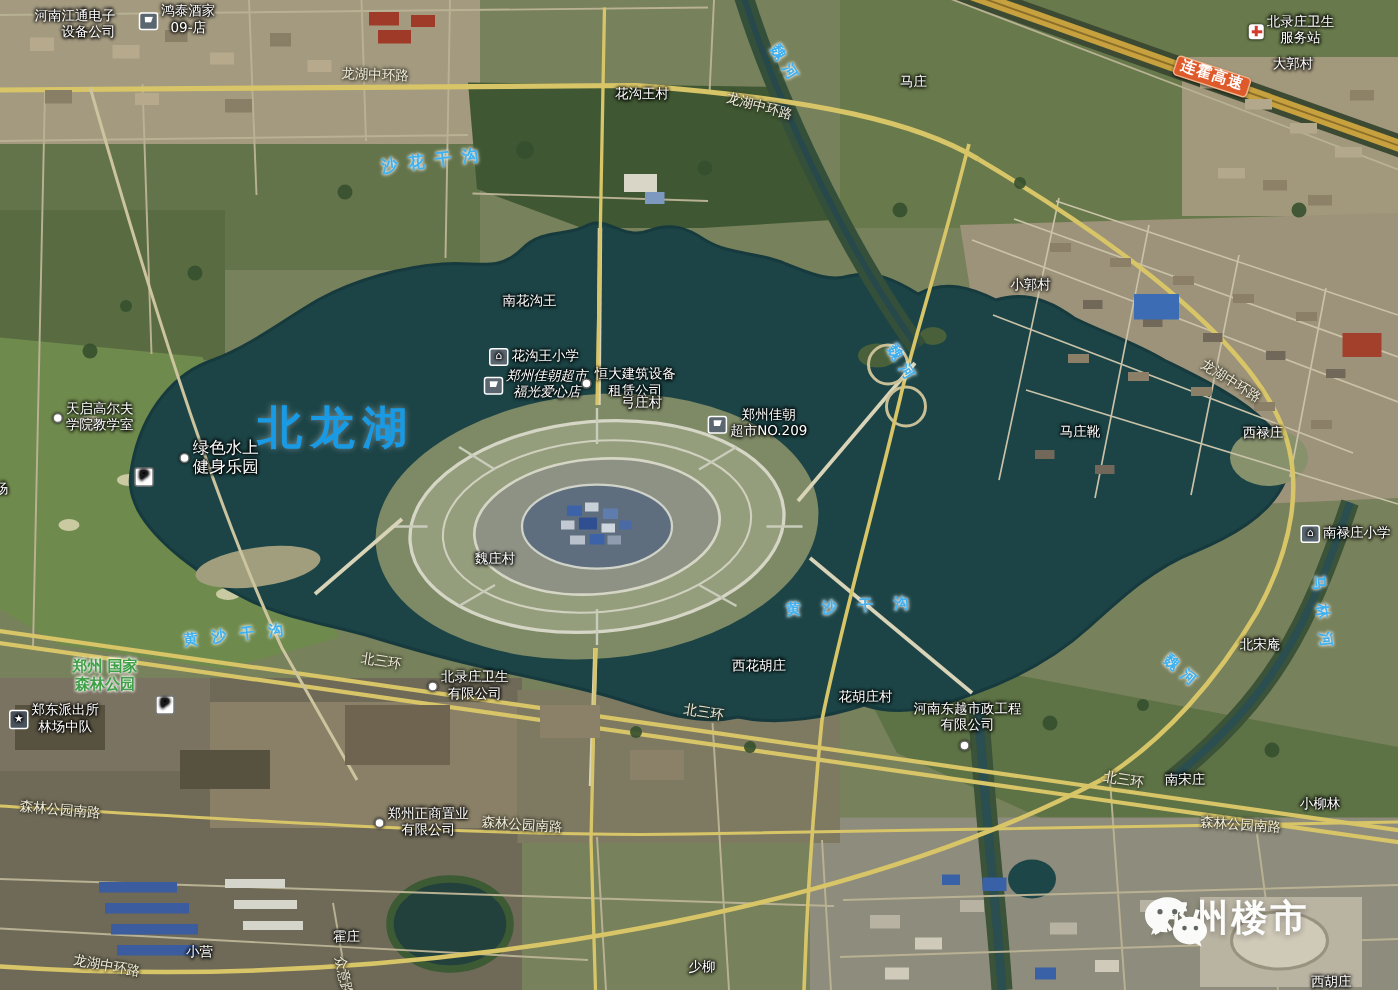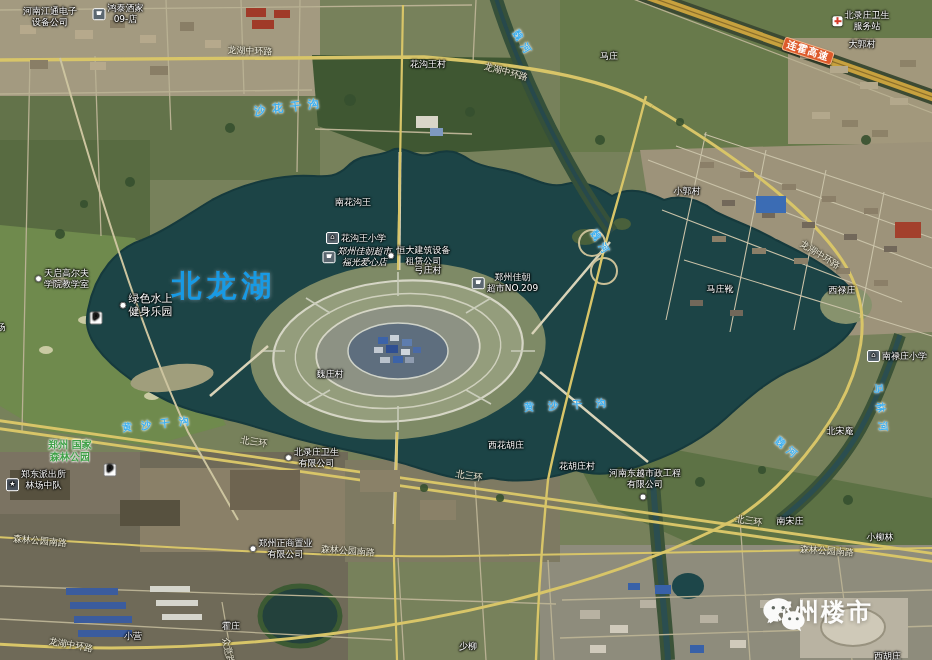--- a/index.html
+++ b/index.html
@@ -254,21 +254,21 @@
         <circle cx="762" cy="470" r="4"></circle>
         <circle cx="848" cy="500" r="5"></circle>
         <circle cx="500" cy="498" r="4"></circle>
         <circle cx="424" cy="488" r="4"></circle>
         <circle cx="60" cy="234" r="5"></circle>
       </g>
   </svg>
 
   <div class="labels">
       <div class="lbl c-poi" style="left: 50px; top: 17px; transform: translate(-50%, -50%);">
-        <span class="tx" style="font-size: 9px; color: rgb(255, 255, 255);">
+        <span class="tx" style="font-size: 9px; color: rgb(255, 255, 255); text-align: right;">
           <div>河南江通电子</div>
           <div>设备公司</div>
         </span>
       </div>
       <div class="lbl c-poi" style="left: 118px; top: 14px; transform: translate(-50%, -50%); align-items: center;">
         <span class="ic icon-cart"></span>
         <span class="tx" style="font-size: 9px; color: rgb(255, 255, 255);">
           <div>鸿泰酒家</div>
           <div>09-店</div>
         </span>
@@ -475,21 +475,21 @@
       </div>
       <div class="lbl c-poi" style="left: 645px; top: 479px; transform: translate(-50%, -50%);">
         <span class="tx" style="font-size: 9px; color: rgb(255, 255, 255);">
           <div>河南东越市政工程</div>
           <div>有限公司</div>
         </span>
       </div>
       <div class="lbl c-poi" style="left: 643px; top: 497px; transform: translate(-50%, -50%);">
         <span class="ic icon-dot"></span>
       </div>
-      <div class="lbl c-poi" style="left: 36px; top: 480px; transform: translate(-50%, -50%); align-items: flex-end;">
+      <div class="lbl c-poi" style="left: 36px; top: 480px; transform: translate(-50%, -50%);">
         <span class="ic icon-star"></span>
         <span class="tx" style="font-size: 9px; color: rgb(255, 255, 255);">
           <div>郑东派出所</div>
           <div>林场中队</div>
         </span>
       </div>
       <div class="lbl c-poi" style="left: 110px; top: 470px; transform: translate(-50%, -50%);">
         <span class="ic icon-parking"></span>
       </div>
       <div class="lbl c-poi" style="left: 281px; top: 549px; transform: translate(-50%, -50%);">

